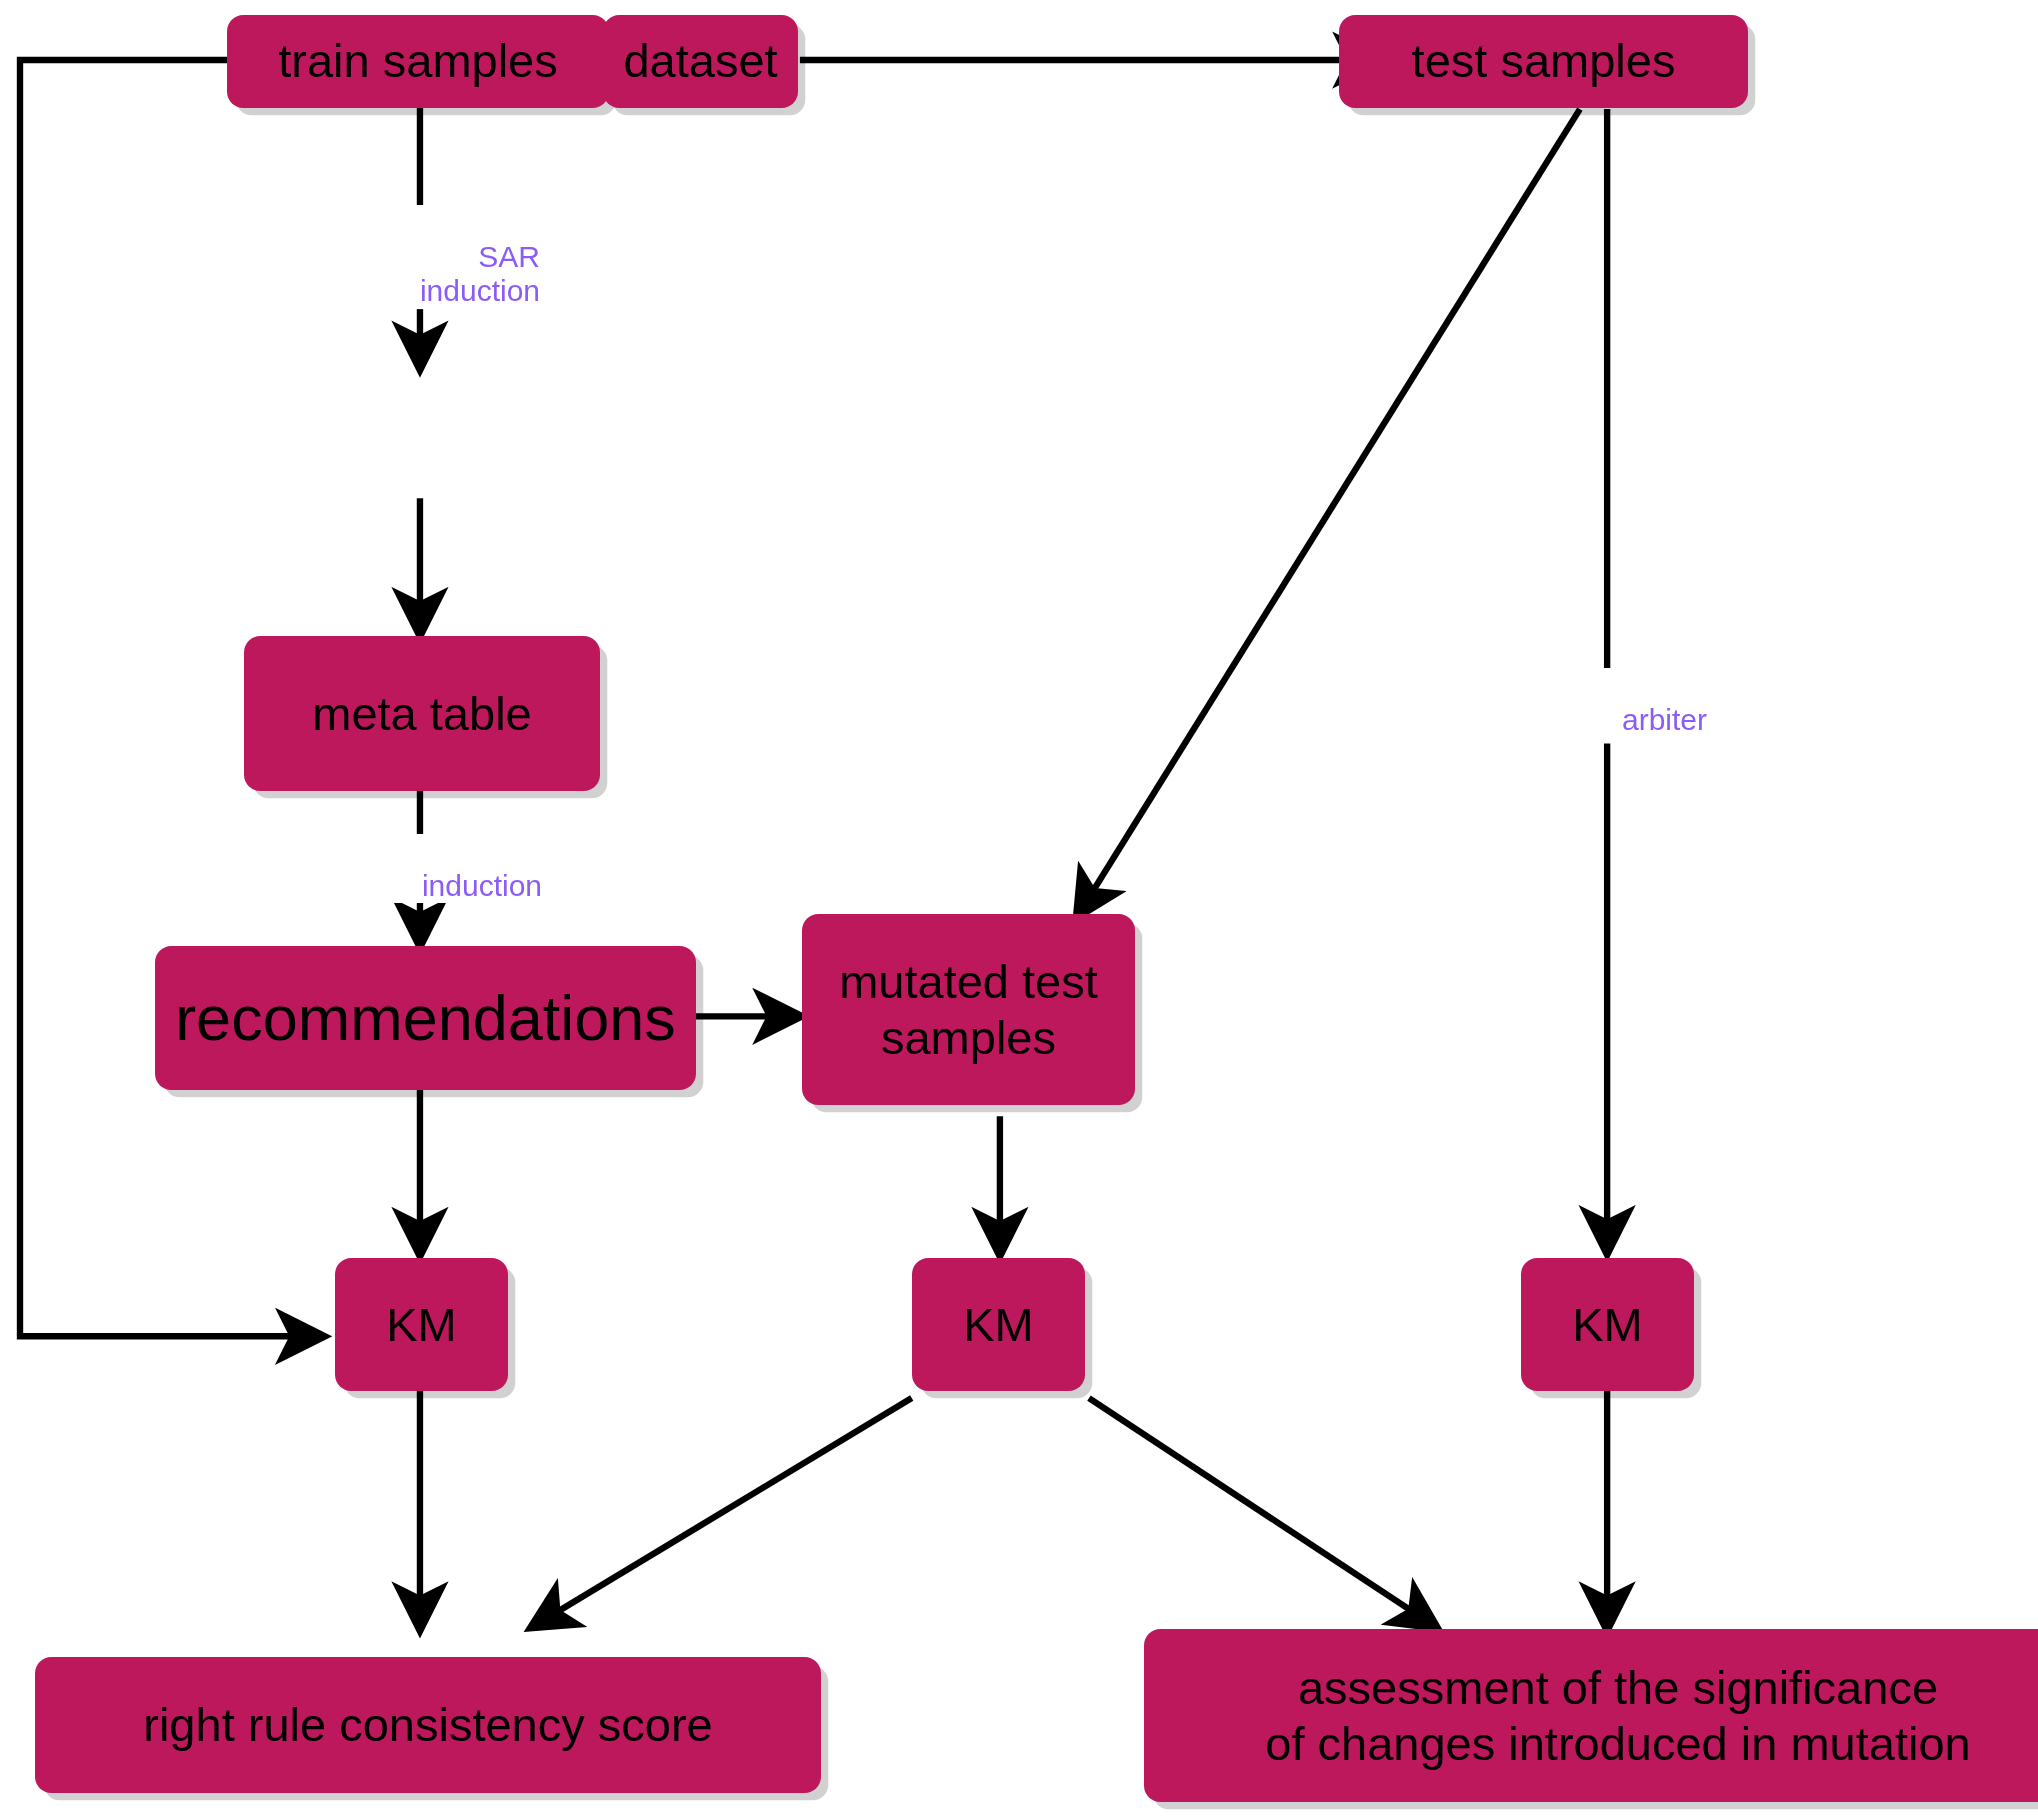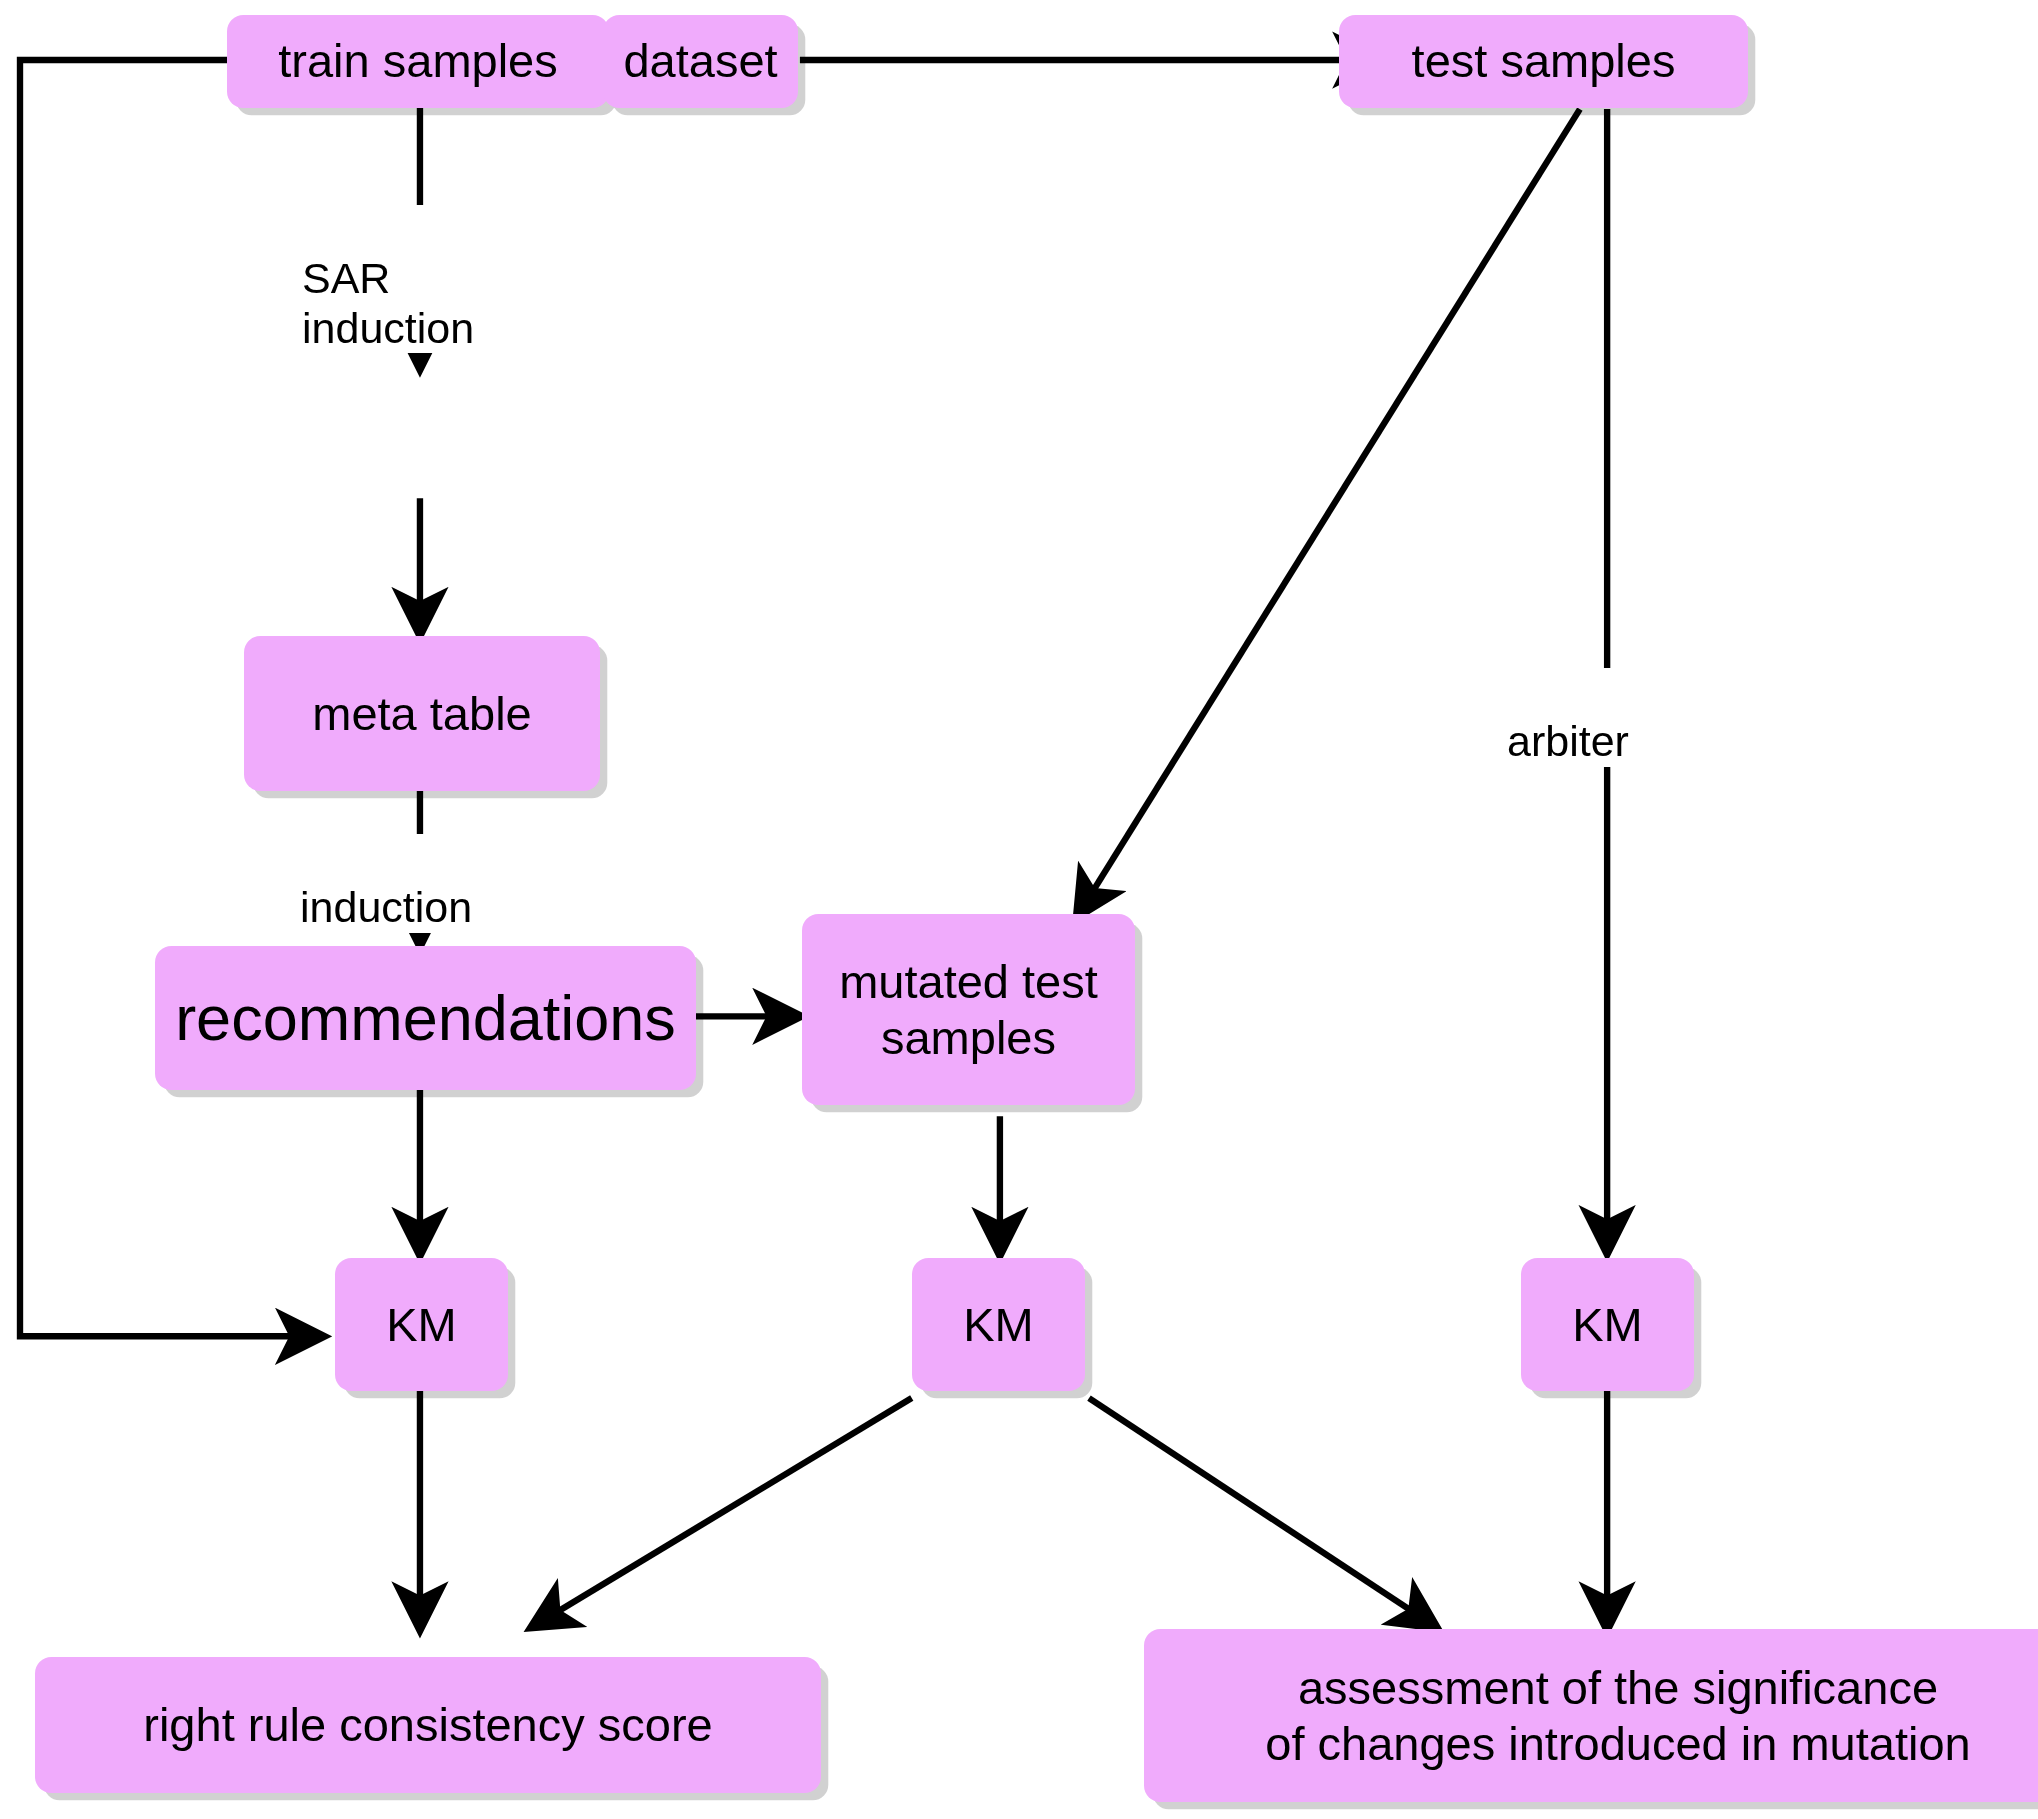--- a/index.html
+++ b/index.html
@@ -21,42 +21,42 @@
     position: absolute;
     left: 0;
     top: 0;
     width: 2038px;
     height: 1819px;
     pointer-events: none;
   }
   .node {
     position: absolute;
     box-sizing: border-box;
-    background: #f0abfc;
+    background: #be185d;
     border-radius: 16.4px;
     box-shadow: 8.2px 8.2px 0 -0.9px rgba(0,0,0,0.18);
     display: flex;
     align-items: center;
     justify-content: center;
     text-align: center;
     color: #000000;
     line-height: 1.18;
     z-index: 2;
     padding: 0 9px;
   }
   .node-label {
     display: block;
     width: 100%;
     white-space: pre-line;
   }
   .edge-label {
     position: absolute;
-    color: #000000;
-    font-size: 43px;
-    text-align: left;
+    color: #8b5cf6;
+    font-size: 30px;
+    text-align: right;
     line-height: 1.15;
     white-space: pre-line;
     background: #ffffff;
     z-index: 3;
   }
 </style>
 </head>
 <body>
 
 <div id="canvas">

